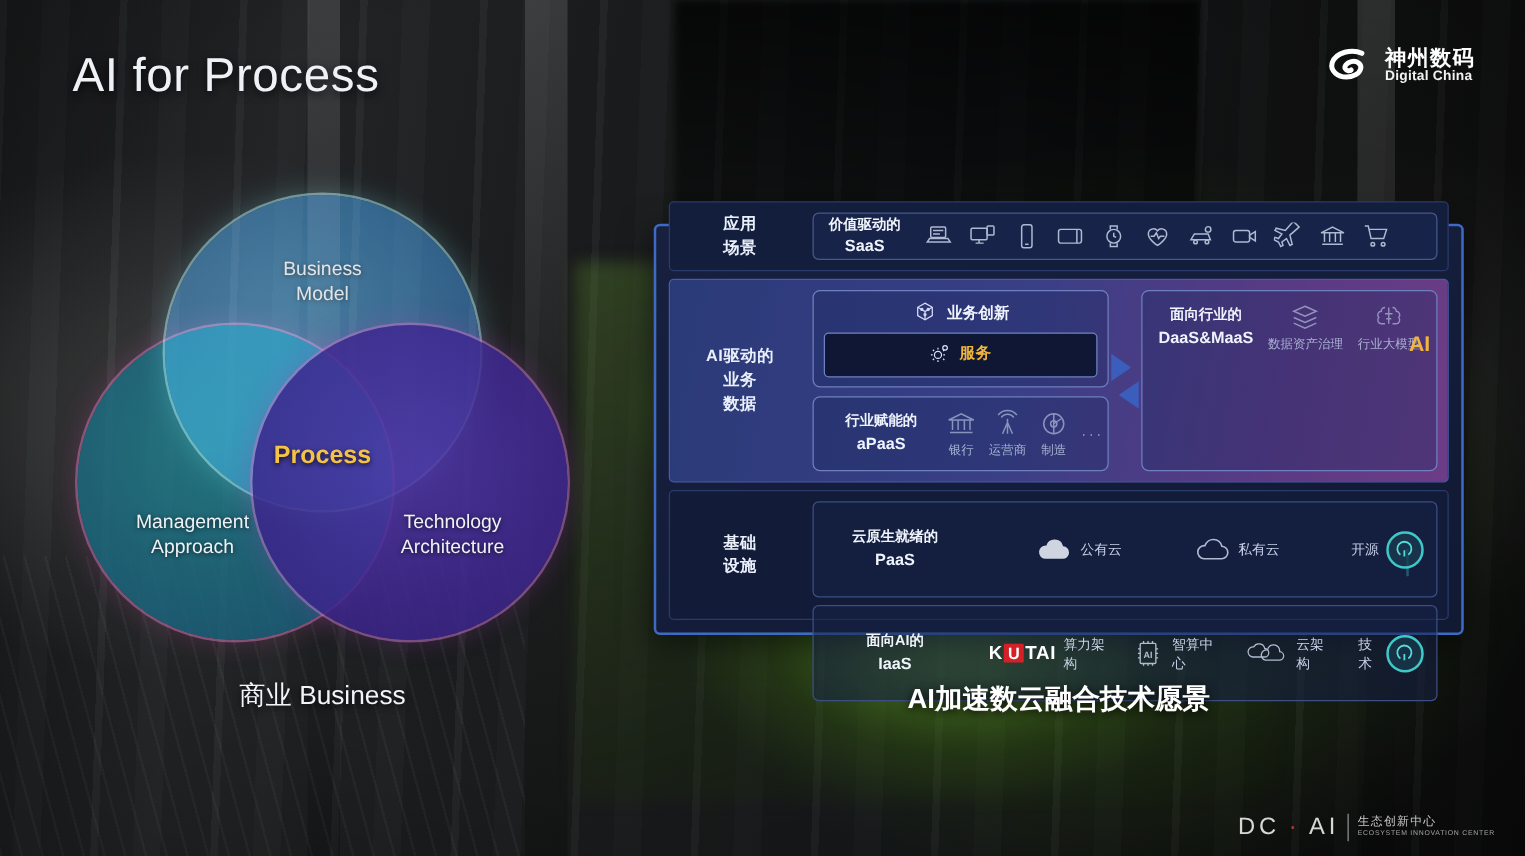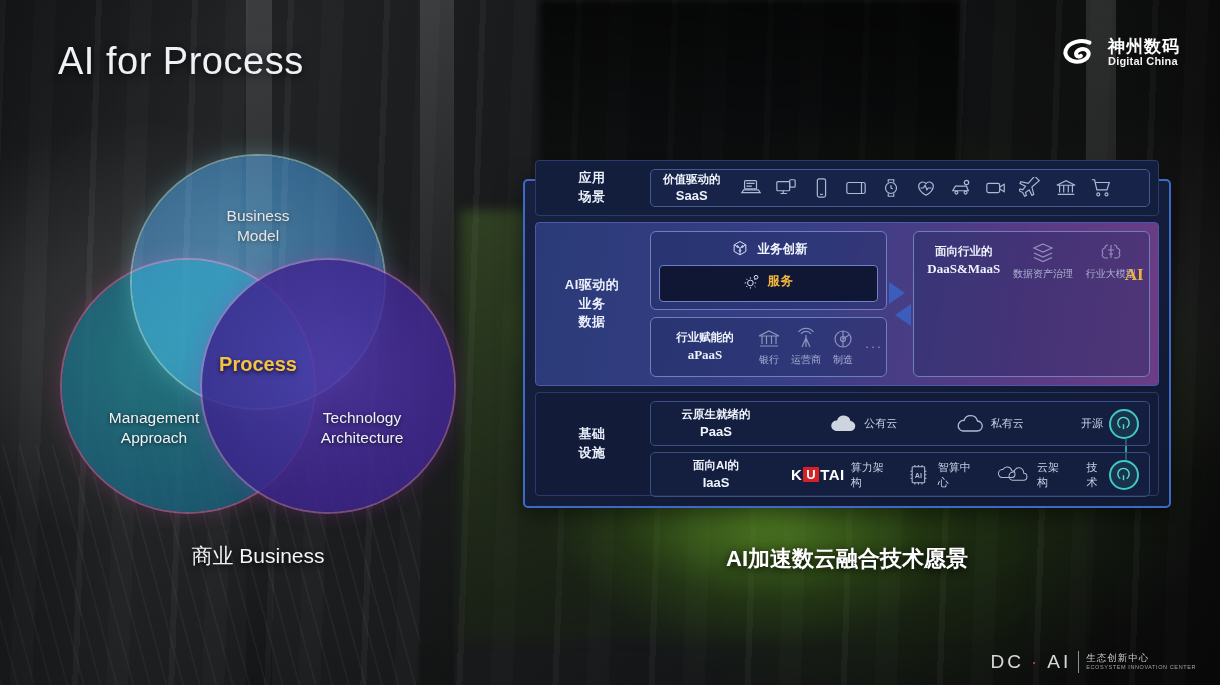--- a/index.html
+++ b/index.html
@@ -113,21 +113,21 @@
   .panel-app { flex:1; display:flex; align-items:center; padding: 0 12px; gap: 10px; }
 
   .lbl-stack { text-align:center; font-size: 11.5px; font-weight: 700; line-height:1.35; color:#eef3fc; flex:none; }
   .lbl-stack .l2 { font-size: 13px; }
 
   .icon-row { display:flex; align-items:center; gap: 11px; flex:1; justify-content:flex-start; padding-left: 8px; }
   .ic { width: 24px; height: 22px; opacity:.82; flex:none; }
   .ic svg { width:100%; height:100%; display:block; }
 
   
-  .mid-wrap { display:flex; gap: 0; flex:1; position:relative;font-family:Liberation Serif, serif; }
+  .mid-wrap { display:flex; gap: 0; flex:1; position:relative; }
   .mid-col { flex:1; display:flex; flex-direction:column; gap: 7px; min-width:0; }
   .mid-gap { width: 26px; flex:none; position:relative; }
   .arrow-x { position:absolute; left:50%; top:50%; transform:translate(-50%,-50%); width:26px; height:56px; }
 
   .sub { border:1px solid #6e7fc0; border-radius: 6px; background: rgba(25,38,90,.33);
          padding: 7px 8px; display:flex; flex-direction:column; gap: 6px; }
   .sub-head { display:flex; align-items:center; justify-content:center; gap: 8px;
               font-size: 12.5px; font-weight:700; color:#f0f4ff; }
   .sub-head .hic { width: 20px; height: 20px; opacity:.95; }
   .chip-row { display:flex; gap: 8px; }
@@ -138,21 +138,21 @@
   .row-flex { display:flex; align-items:center; gap: 10px; padding: 2px 4px; }
   .mini { display:flex; flex-direction:column; align-items:center; gap:2px; flex:none; }
   .mini .mic { width: 24px; height: 24px; opacity:.62; }
   .mini .mtx { font-size: 10px; color:#b9c4e0; opacity:.85; white-space:nowrap; }
   .dots { font-size: 12px; color:#97a4c8; letter-spacing:2px; }
   .mini-ai { position:relative; }
   .mini-ai .gold { position:absolute; right:-8px; bottom:-4px; font-size:17px; font-weight:700; color:#f0b63c; }
 
   
   .infra-row { display:flex; align-items:center; background: rgba(22,33,70,.55);
-               border:1px solid #3c4e86; border-radius: 5px; padding: 5px 10px; flex:1; gap: 10px; position:relative; }
+               border:1px solid #3c4e86; border-radius: 5px; padding: 21px 10px; flex:1; gap: 10px; position:relative; }
   .infra-item { display:flex; align-items:center; gap: 6px; font-size: 11px; color:#c6d1e8; }
   .infra-item .iic { width: 30px; height: 22px; opacity:.88; }
   .badge-tech { width: 30px; height: 30px; border-radius:50%; border:2px solid #3fc8c8;
                 background: rgba(25,60,80,.7); display:flex; align-items:center; justify-content:center; flex:none; }
   .badge-tech svg { width: 17px; height: 17px; }
   .badge-link { position:absolute; right: 23px; top: 38px; width: 2px; height: 22px; background:#3fc8c8; opacity:.75; }
   .kutai { display:flex; align-items:center; gap:0; font-size: 15px; font-weight: 800; letter-spacing: .5px; color:#fff; }
   .kutai .u { background:#d62027; color:#fff; padding: 0 3px; margin: 0 1px; border-radius:1px; font-size: 13px; }
   .spacer { flex: 1; }
 

